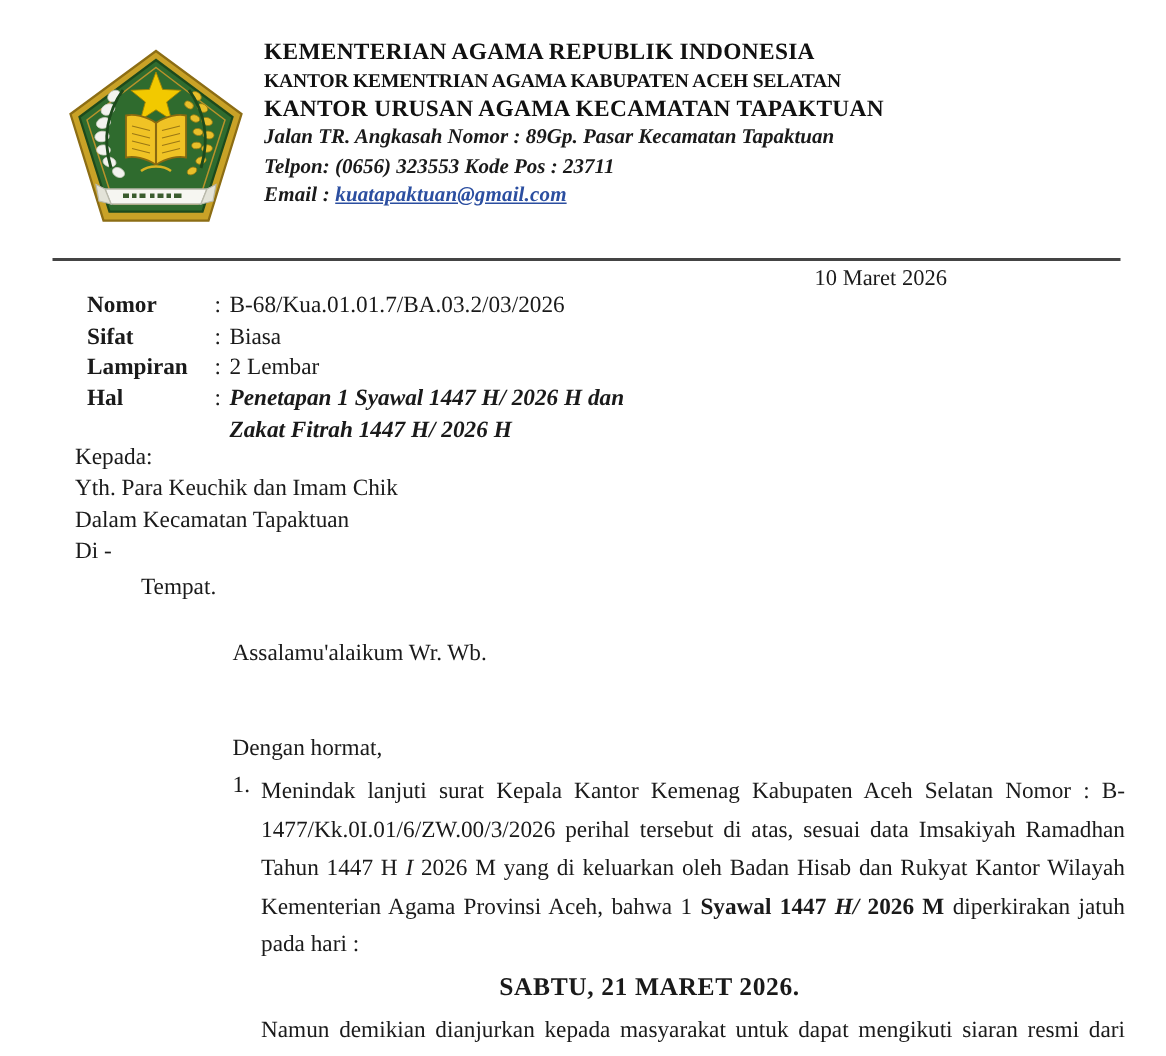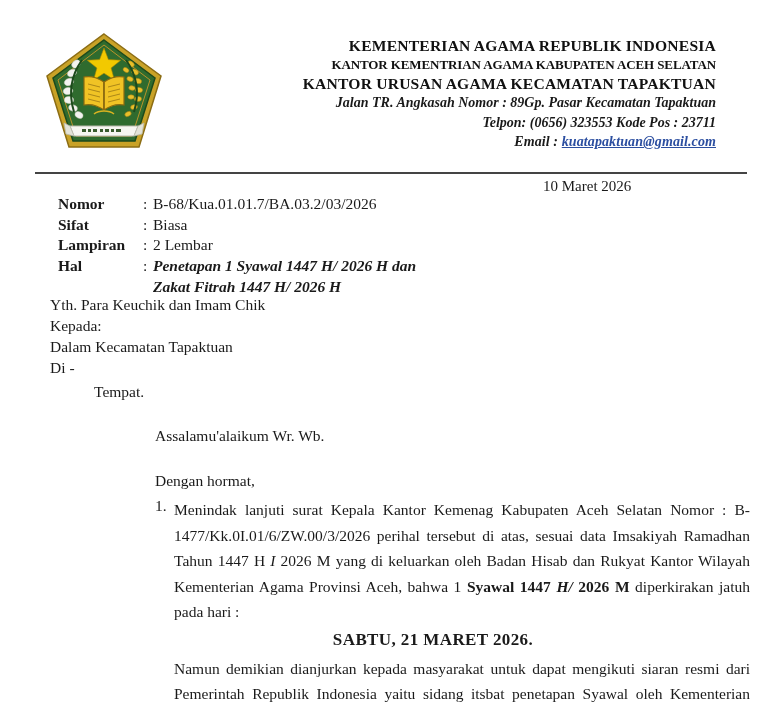--- a/index.html
+++ b/index.html
@@ -31,23 +31,23 @@
     left: 42px;
     top: 8px;
     width: 124px;
     height: 128px;
   }
   #logo-svg { display: block; width: 124px; height: 128px; }
 
   #header-text {
     position: absolute;
     left: 176px;
-    top: 14px;
+    top: 3px;
     width: 540px;
-    text-align: right;
+    text-align: left;
   }
   .org-line {
     font-family: "Liberation Serif", serif;
     font-weight: bold;
     font-size: 15.6px;
     letter-spacing: 0.2px;
     line-height: 19px;
     white-space: nowrap;
     color: #111;
   }
@@ -139,21 +139,21 @@
 
   
   #body-area {
     position: absolute;
     left: 155px;
     top: 408px;
     width: 595px;
     font-size: 15.5px;
   }
   .salam { line-height: 22px; margin-top: 17px; }
-  .hormat { margin-top: 23px; line-height: 22px; }
+  .hormat { margin-top: 41px; line-height: 22px; }
 
   ol.numbered {
     list-style: none;
     margin: 0;
     padding: 0;
   }
   ol.numbered > li {
     position: relative;
     padding-left: 19px;
     margin-top: 5px;
@@ -297,22 +297,22 @@
     <span class="ref-label">Hal</span>
     <span class="ref-colon">:</span>
     <span class="ref-value bi">Penetapan 1 Syawal 1447 H/ 2026 H dan</span>
   </div>
   <div class="ref-cont">Zakat Fitrah  1447 H/ 2026 H</div>
 </div>
 
 <div id="letter-date">10 Maret 2026</div>
 
 <div id="addressee">
+  <div class="ad-line">Kepada:</div>
   <div class="ad-line">Yth.  Para Keuchik dan Imam Chik</div>
-  <div class="ad-line">Kepada:</div>
   <div class="ad-line">Dalam  Kecamatan  Tapaktuan</div>
   <div class="ad-line">Di -</div>
   <span class="tempat">Tempat.</span>
 </div>
 
 <div id="body-area">
 
   <div class="salam">Assalamu'alaikum   Wr. Wb.</div>
   <div class="hormat">Dengan  hormat,</div>
 

